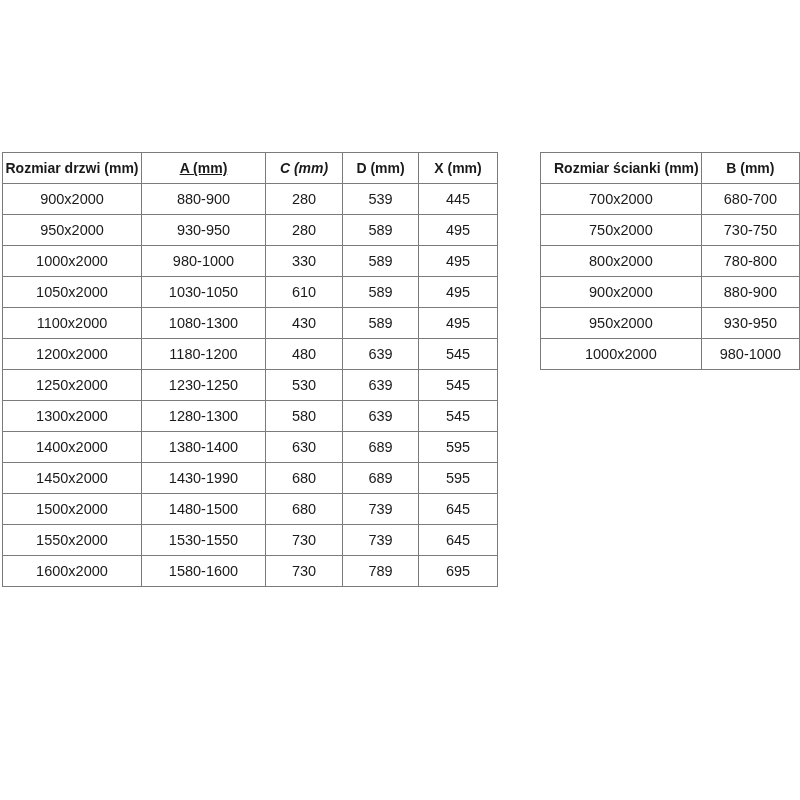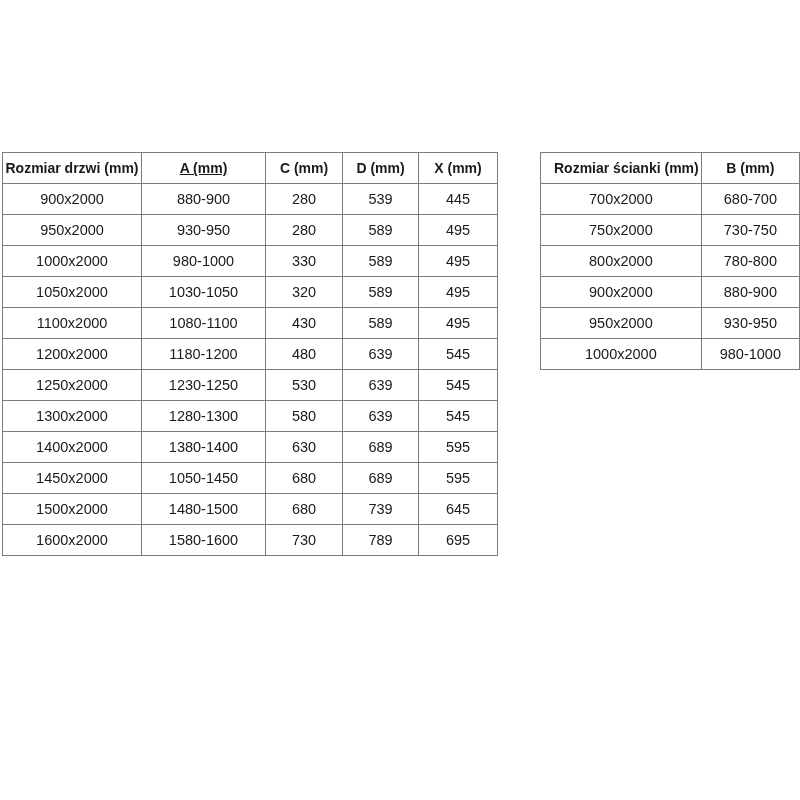--- a/index.html
+++ b/index.html
@@ -35,21 +35,21 @@
     overflow: hidden;
   }
   table.spec-table th {
     font-weight: bold;
     font-size: 14px;
   }
   
   #door-table { left: 2px; }
   #door-table th:nth-child(1) { width: 134px; }
   #door-table th:nth-child(2) { width: 119px; text-decoration: underline; }
-  #door-table th:nth-child(3) { width: 72px; }
+  #door-table th:nth-child(3) { width: 72px; font-style: italic; }
   #door-table th:nth-child(4) { width: 71px; }
   #door-table th:nth-child(5) { width: 74px; }
   
   #wall-table { left: 540px; }
   #wall-table th:nth-child(1) { width: 136px; padding-left: 13px; }
   #wall-table th:nth-child(2) { width: 115px; }
 </style>
 </head>
 <body>
 
@@ -82,27 +82,27 @@
         <tr>
           <td>1000x2000</td>
           <td>980-1000</td>
           <td>330</td>
           <td>589</td>
           <td>495</td>
         </tr>
         <tr>
           <td>1050x2000</td>
           <td>1030-1050</td>
-          <td>320</td>
+          <td>610</td>
           <td>589</td>
           <td>495</td>
         </tr>
         <tr>
           <td>1100x2000</td>
-          <td>1080-1100</td>
+          <td>1080-1300</td>
           <td>430</td>
           <td>589</td>
           <td>495</td>
         </tr>
         <tr>
           <td>1200x2000</td>
           <td>1180-1200</td>
           <td>480</td>
           <td>639</td>
           <td>545</td>
@@ -123,29 +123,36 @@
         </tr>
         <tr>
           <td>1400x2000</td>
           <td>1380-1400</td>
           <td>630</td>
           <td>689</td>
           <td>595</td>
         </tr>
         <tr>
           <td>1450x2000</td>
-          <td>1050-1450</td>
+          <td>1430-1990</td>
           <td>680</td>
           <td>689</td>
           <td>595</td>
         </tr>
         <tr>
           <td>1500x2000</td>
           <td>1480-1500</td>
           <td>680</td>
+          <td>739</td>
+          <td>645</td>
+        </tr>
+        <tr>
+          <td>1550x2000</td>
+          <td>1530-1550</td>
+          <td>730</td>
           <td>739</td>
           <td>645</td>
         </tr>
         <tr>
           <td>1600x2000</td>
           <td>1580-1600</td>
           <td>730</td>
           <td>789</td>
           <td>695</td>
         </tr>

